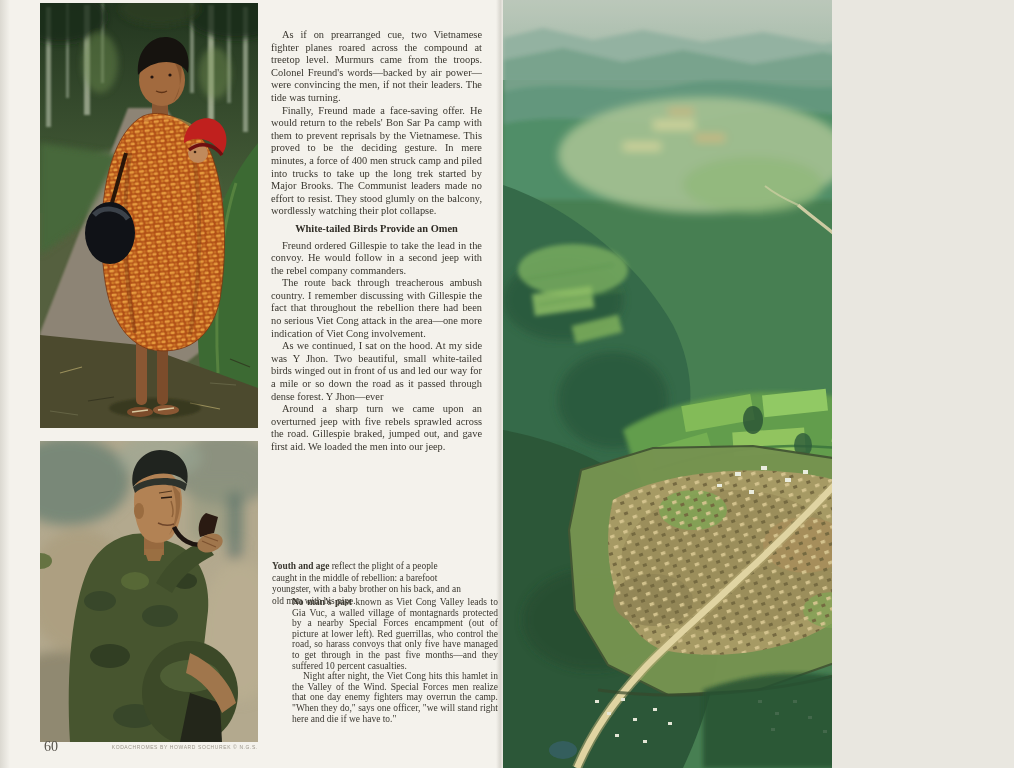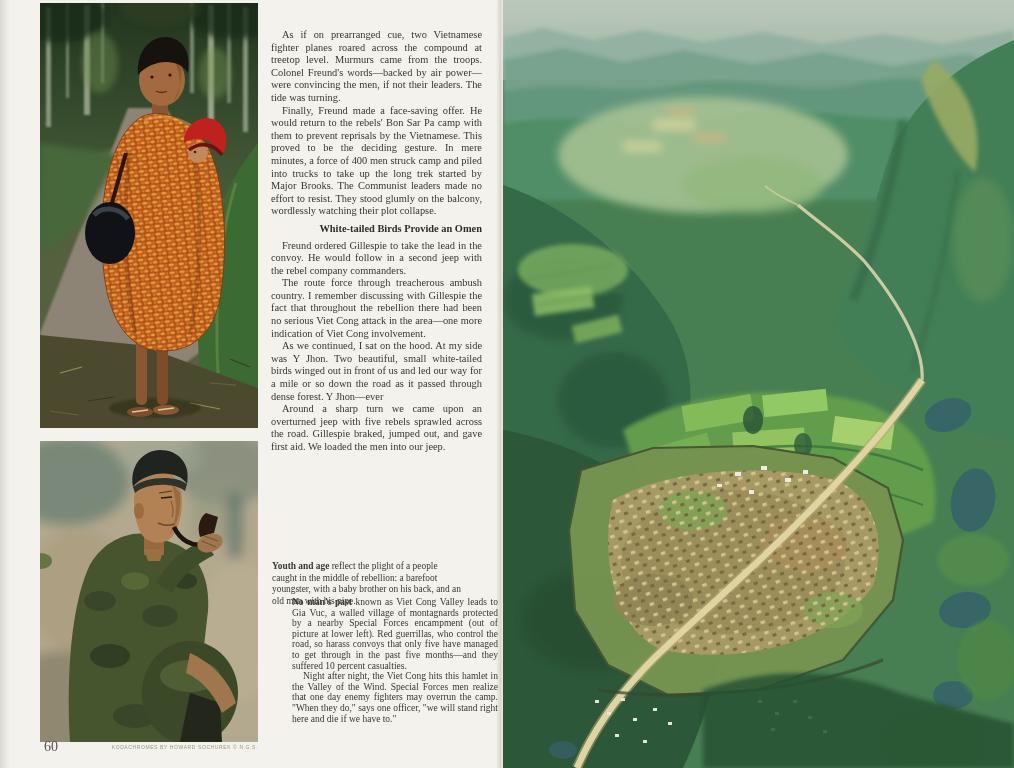--- a/index.html
+++ b/index.html
@@ -1,32 +1,32 @@
 <!DOCTYPE html>
 <html lang="en"><head>
 <meta charset="utf-8">
 <style>
   html,body{margin:0;padding:0;background:#e9e7e0;}
-  .page{position:relative;width:1014px;height:768px;background:#f4f2ec;overflow:hidden;
+  .page{position:relative;width:832px;height:768px;background:#f4f2ec;overflow:hidden;
         font-family:"Liberation Serif","DejaVu Serif",serif;color:#39362e;}
   .edge-left{position:absolute;left:0;top:0;width:10px;height:768px;
         background:linear-gradient(90deg,rgba(130,126,112,.22),rgba(130,126,112,0));}
   .gutter{position:absolute;left:496px;top:0;width:8px;height:768px;
         background:linear-gradient(90deg,rgba(0,0,0,0),rgba(110,105,92,.20) 55%,rgba(0,0,0,0));}
   figure{margin:0;padding:0;}
   .photo{position:absolute;overflow:hidden;}
   .photo svg{display:block;}
   .photo-boy{left:40px;top:3px;width:218px;height:425px;}
   .photo-man{left:40px;top:441px;width:218px;height:301px;}
   .photo-aerial{left:503px;top:0;width:511px;height:768px;}
   .text-column{position:absolute;left:271px;top:29px;width:211px;
         font-size:10.4px;line-height:12.6px;text-align:justify;}
   .text-column p{margin:0;text-indent:11px;}
   .subhead{margin:5px 0 4px 0;font-size:10.4px;line-height:12.6px;
-        font-weight:bold;text-align:right;color:#2f2c25;}
+        font-weight:bold;text-align:center;color:#2f2c25;}
   .caption{position:absolute;color:#3a372f;}
   .caption b{font-weight:bold;}
   .caption-youth{left:272px;top:525px;width:190px;font-size:9.4px;line-height:11.5px;margin-top:36px;}
   .caption-nomans{left:292px;top:597px;width:206px;font-size:9.5px;line-height:10.6px;text-align:justify;}
   .caption-nomans p{margin:0;}
   .caption-nomans p.indent{text-indent:11px;}
   .page-number{position:absolute;left:44px;top:739px;font-size:14px;color:#55524a;}
   .credit{position:absolute;left:108px;top:744px;width:150px;text-align:right;
         font-family:"Liberation Sans","DejaVu Sans",sans-serif;
         font-size:5px;letter-spacing:.6px;color:#9a958a;white-space:nowrap;}
@@ -172,21 +172,21 @@
         <path d="M162,100 l14,6 M164,95 l14,5" stroke="#7c5230" stroke-width="1.2"></path>
       </g>
     </svg>
   </figure>
 
   <div class="text-column">
     <p>As if on prearranged cue, two Vietnamese fighter planes roared across the compound at treetop level. Murmurs came from the troops. Colonel Freund's words—backed by air power—were convincing the men, if not their leaders. The tide was turning.</p>
     <p>Finally, Freund made a face-saving offer. He would return to the rebels' Bon Sar Pa camp with them to prevent reprisals by the Vietnamese. This proved to be the deciding gesture. In mere minutes, a force of 400 men struck camp and piled into trucks to take up the long trek started by Major Brooks. The Communist leaders made no effort to resist. They stood glumly on the balcony, wordlessly watching their plot collapse.</p>
     <h3 class="subhead">White-tailed Birds Provide an Omen</h3>
     <p>Freund ordered Gillespie to take the lead in the convoy. He would follow in a second jeep with the rebel company commanders.</p>
-    <p>The route force through treacherous ambush country. I remember discussing with Gillespie the fact that throughout the rebellion there had been no serious Viet Cong attack in the area—one more indication of Viet Cong involvement.</p>
+    <p>The route back through treacherous ambush country. I remember discussing with Gillespie the fact that throughout the rebellion there had been no serious Viet Cong attack in the area—one more indication of Viet Cong involvement.</p>
     <p>As we continued, I sat on the hood. At my side was Y Jhon. Two beautiful, small white-tailed birds winged out in front of us and led our way for a mile or so down the road as it passed through dense forest. Y Jhon—ever</p>
     <p>Around a sharp turn we came upon an overturned jeep with five rebels sprawled across the road. Gillespie braked, jumped out, and gave first aid. We loaded the men into our jeep.</p>
   </div>
 
   <div class="caption caption-youth">
     <b>Youth and age</b><span> reflect the plight of a people caught in the middle of rebellion: a barefoot youngster, with a baby brother on his back, and an old man with his pipe.</span>
   </div>
 
   <div class="caption caption-nomans">
     <p><b>No man's past</b><span> known as Viet Cong Valley leads to Gia Vuc, a walled village of montagnards protected by a nearby Special Forces encampment (out of picture at lower left). Red guerrillas, who control the road, so harass convoys that only five have managed to get through in the past five months—and they suffered 10 percent casualties.</span></p>

